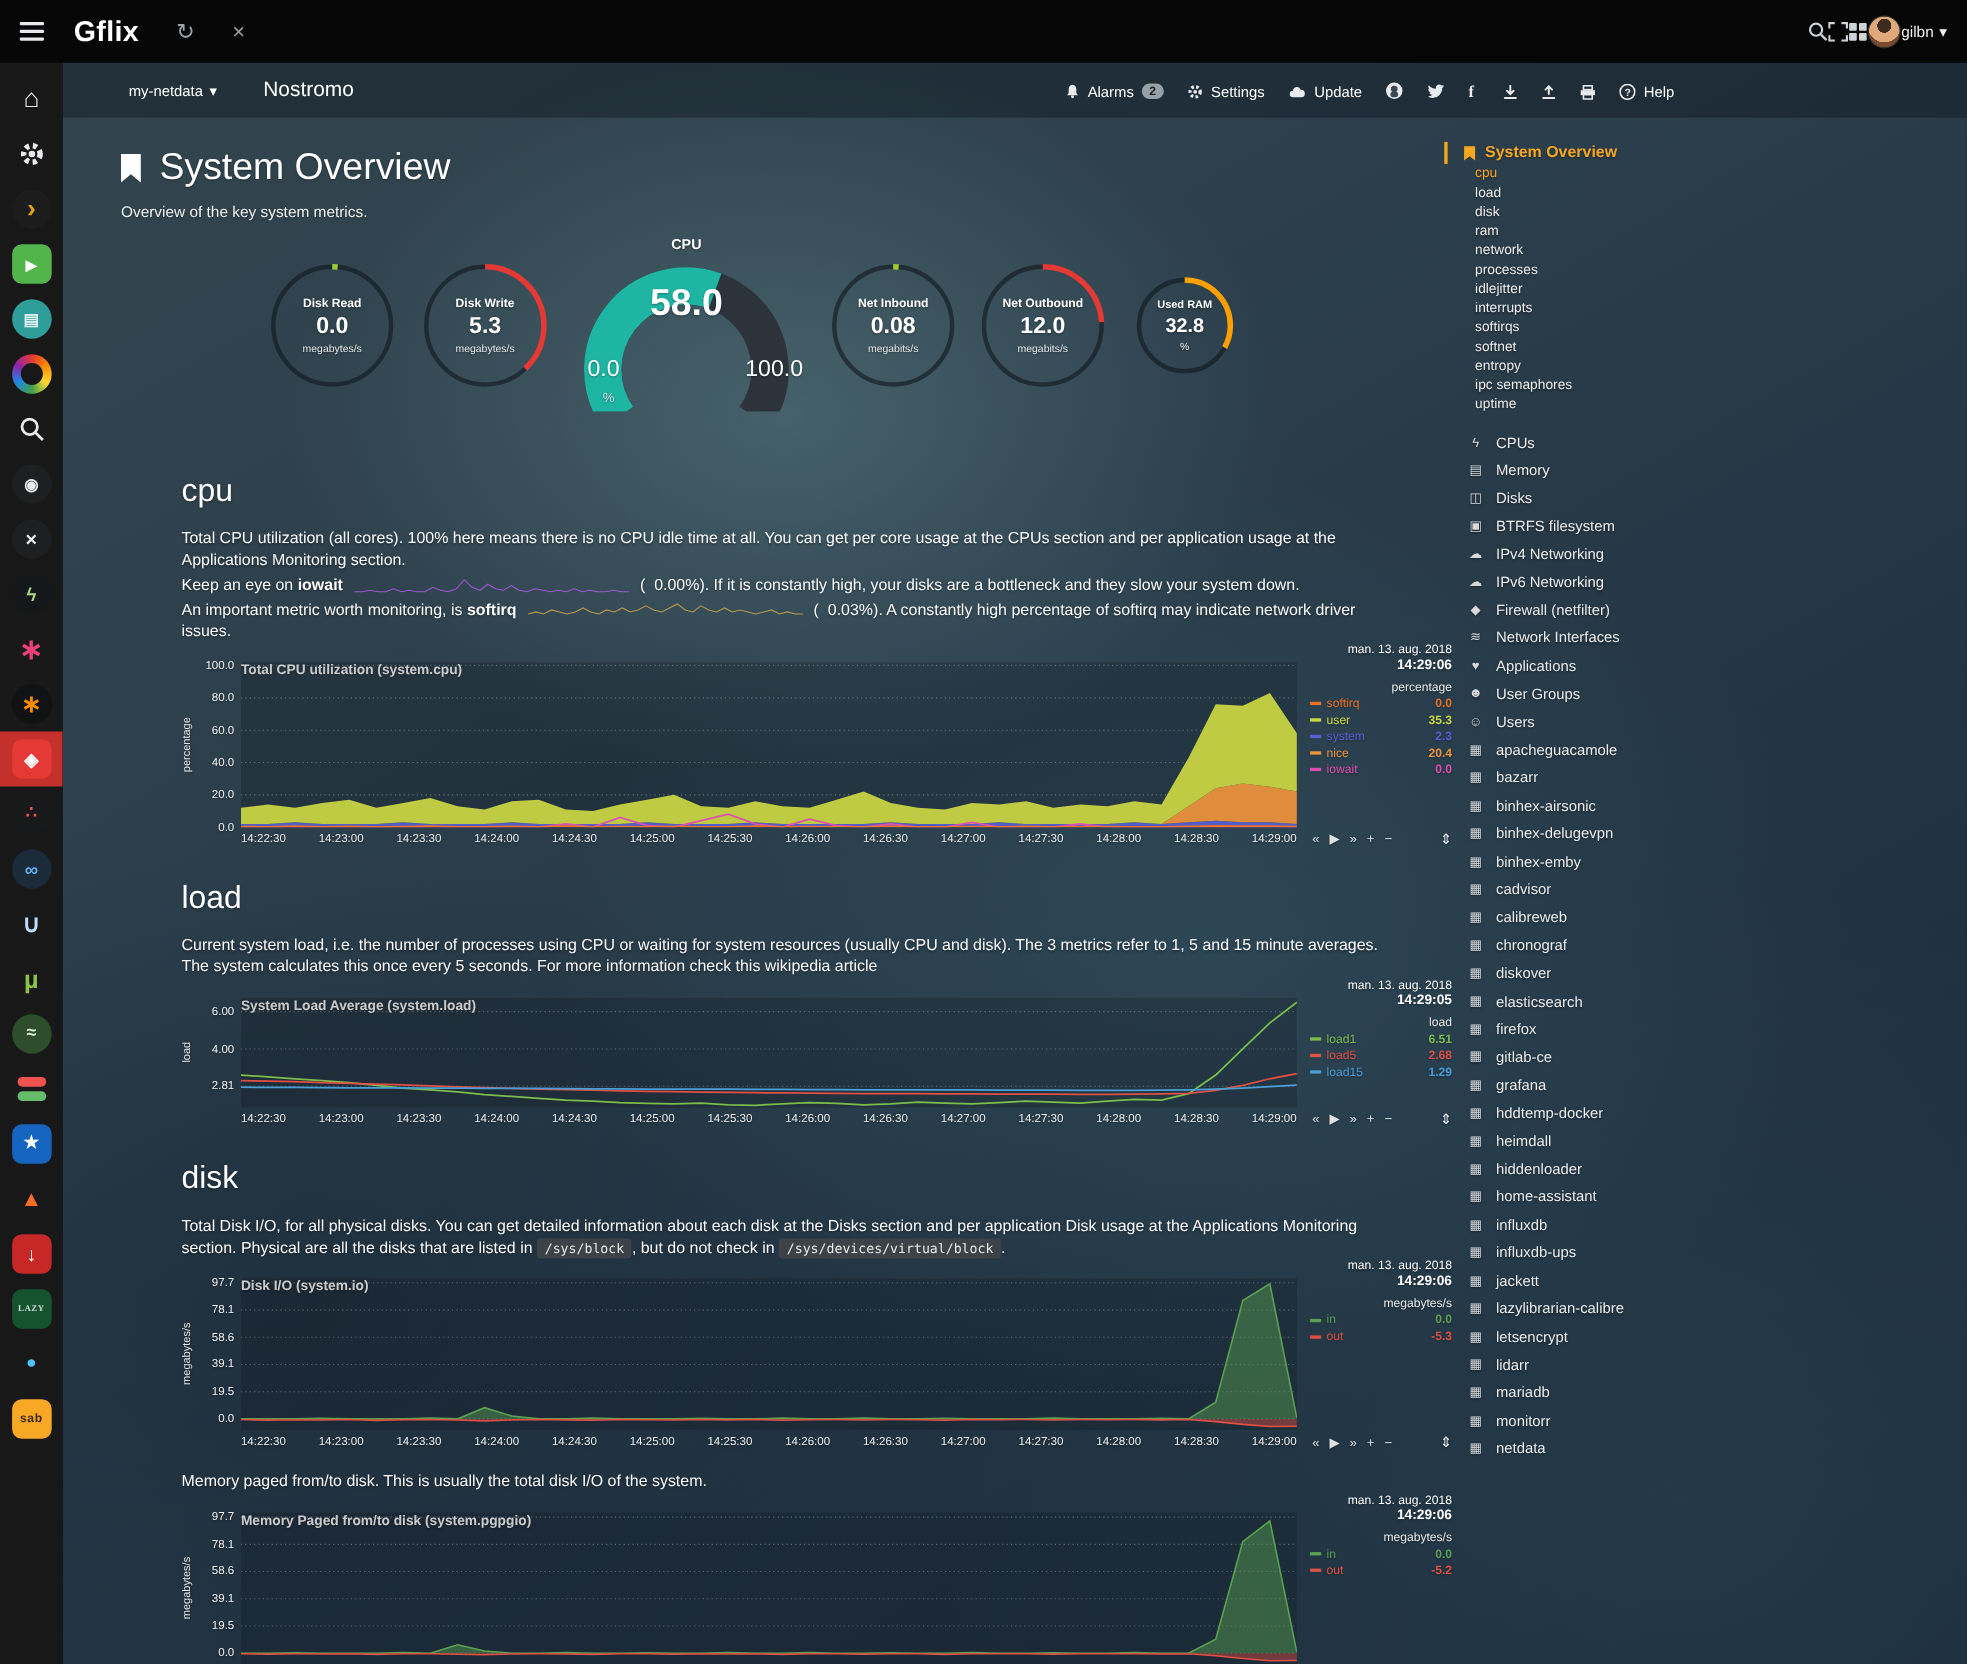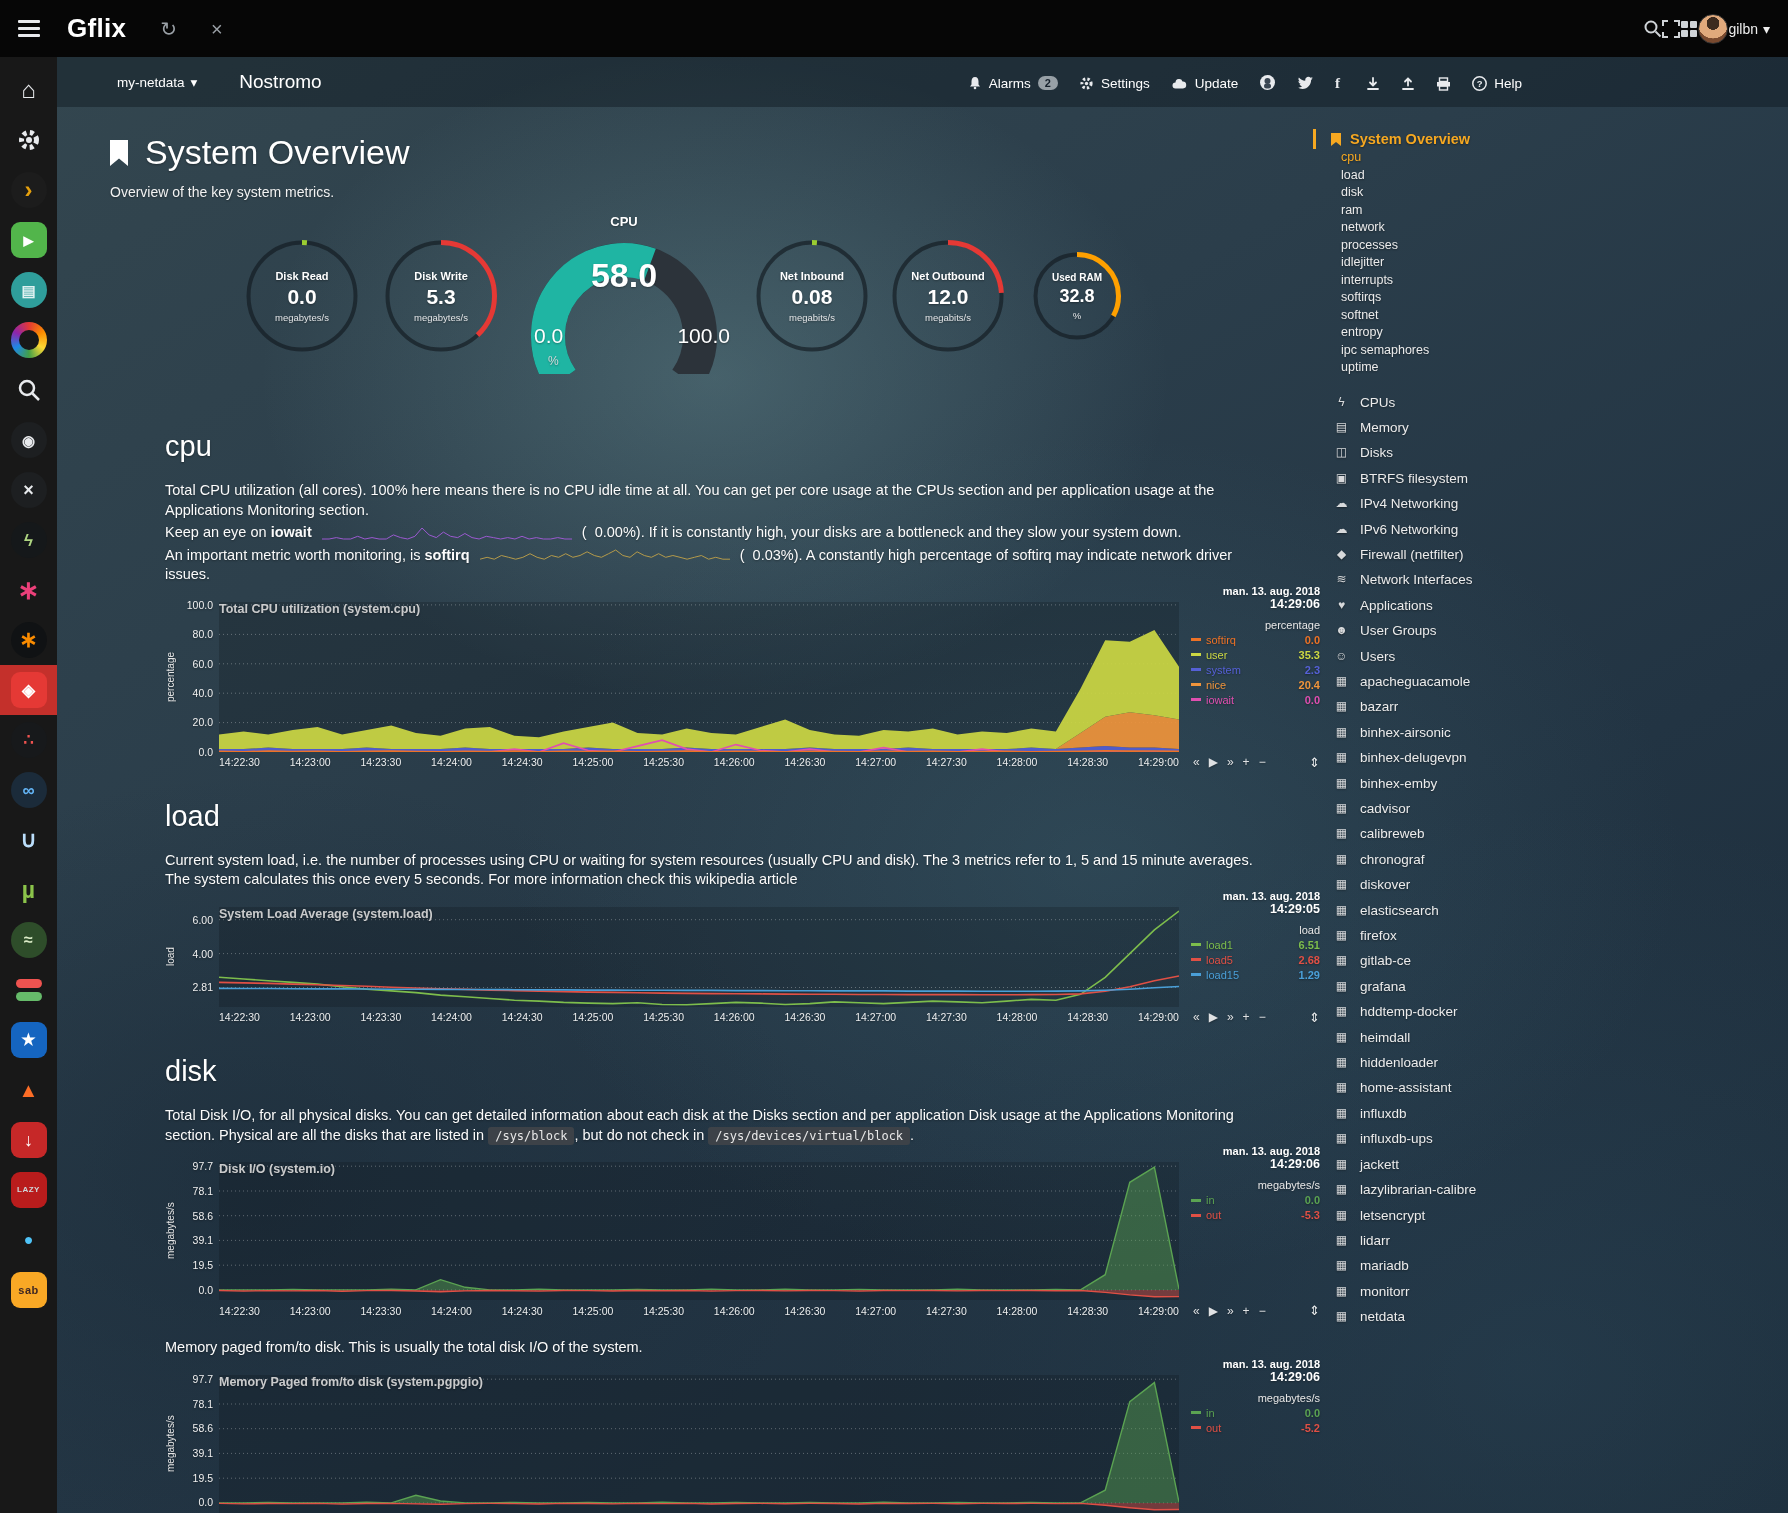--- a/index.html
+++ b/index.html
@@ -72,21 +72,21 @@
   
   .chart-block{position:relative;margin-top:14px;width:1155px;}
   .chart-title{position:absolute;top:0;left:54px;font-size:12.5px;font-weight:bold;}
   .chart-top{display:flex;margin-top:17px;}
   .axis-unit{width:14px;writing-mode:vertical-rl;transform:rotate(180deg);font-size:10px;
     color:#e6e6e6;text-align:center;}
   .ylabels{width:40px;position:relative;font-size:10.5px;color:#f0f0f0;}
   .ytick{position:absolute;right:6px;}
   .plot{width:960px;position:relative;}
   .legend{width:141px;padding-left:12px;font-size:11px;margin-top:-17px;}
-  .l-date{text-align:right;font-weight:bold;font-size:11px;}
+  .l-date{text-align:right;font-weight:normal;font-size:11px;}
   .l-time{text-align:right;font-weight:bold;font-size:12.5px;}
   .l-unit{text-align:right;margin-top:8px;color:#e8e8e8;}
   .l-row{display:flex;align-items:center;gap:5px;margin-top:3px;cursor:pointer;}
   .l-swatch{width:10px;height:3px;flex:0 0 auto;}
   .l-val{margin-left:auto;font-weight:bold;}
   .chart-bottom{display:flex;align-items:center;margin-left:54px;width:1101px;font-size:10.5px;
     color:#eceeef;padding-top:3px;}
   .xlabels{width:960px;display:flex;justify-content:space-between;}
   .toolbar{display:flex;gap:9px;margin-left:14px;font-size:12px;color:#dfe1e3;}
   .toolbar span{cursor:pointer;}
@@ -220,21 +220,21 @@
     <div class="app-row">
       <div class="app-tile" style="background: rgb(21, 101, 192); color: rgb(255, 255, 255); font-size: 16px;">★</div>
     </div>
     <div class="app-row">
       <div class="app-tile" style="background: transparent; color: rgb(252, 109, 38); font-size: 20px;">▲</div>
     </div>
     <div class="app-row">
       <div class="app-tile" style="background: rgb(198, 40, 40); color: rgb(255, 255, 255); font-size: 18px;">↓</div>
     </div>
     <div class="app-row">
-      <div class="app-tile" style="background: #b91c1c; color: rgb(207, 216, 220); font-size: 8px; letter-spacing: 0.5px;">LAZY</div>
+      <div class="app-tile" style="background: #14532d; color: rgb(207, 216, 220); font-size: 8px; letter-spacing: 0.5px; font-family: Liberation Serif, serif;">LAZY</div>
     </div>
     <div class="app-row">
       <div class="app-tile" style="background: transparent; color: rgb(79, 195, 247); font-size: 16px;">●</div>
     </div>
     <div class="app-row">
       <div class="app-tile" style="background: rgb(249, 168, 37); color: rgb(62, 39, 35); font-size: 11px; letter-spacing: 0.5px;">sab</div>
     </div>
   </div>
 
 <div class="main">

